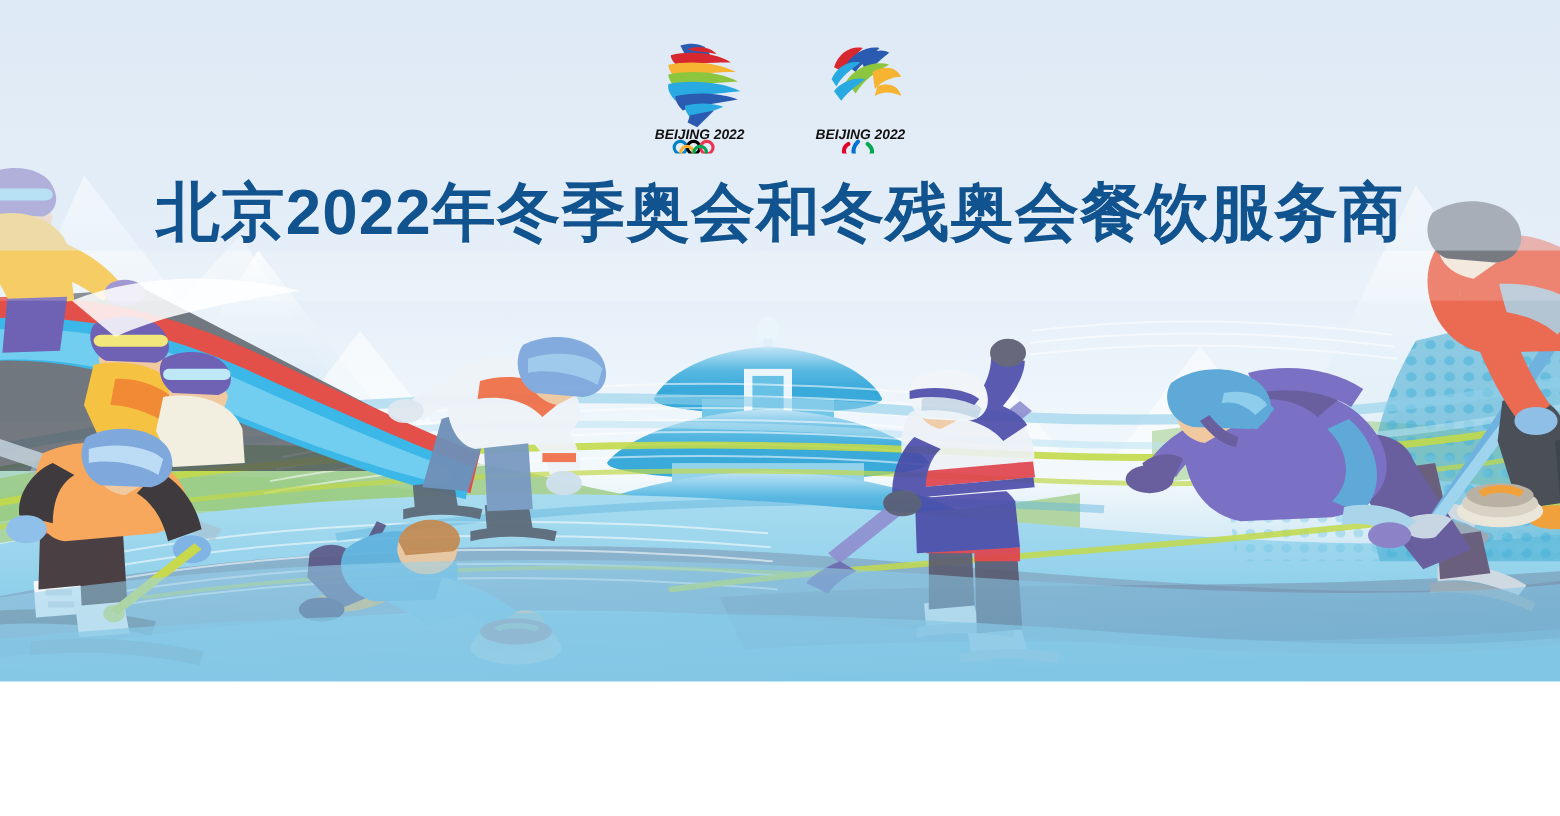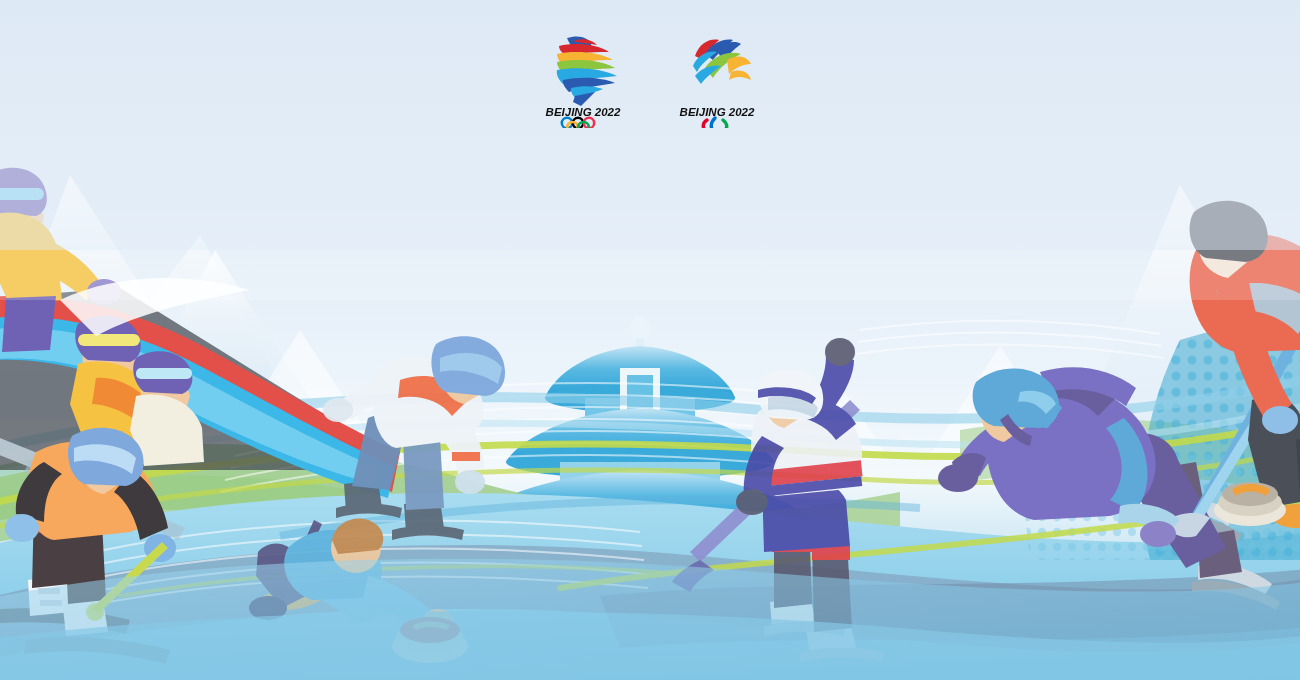--- a/index.html
+++ b/index.html
@@ -1,20 +1,20 @@
 <!DOCTYPE html>
 <html><head>
 <meta charset="utf-8">
 <style>
   html,body{margin:0;padding:0;background:#fff;}
   body{font-family:"Liberation Sans","DejaVu Sans",sans-serif;}
 
   #banner{
     position:relative;
-    width:1300px;height:680px;
+    width:1300px;height:568px;
     overflow:hidden;
     background:linear-gradient(180deg,#d8e7f4 0%,#dfeaf6 28%,#eaf3fa 52%,#f2f8fc 66%,#cfe7f3 78%,#9ad3ec 100%);
   }
   #scene{position:absolute;inset:0;width:100%;height:100%;display:block;}
 
   
   #logos{
     position:absolute;left:0;right:0;top:28px;
     display:flex;justify-content:center;align-items:flex-start;gap:42px;
     z-index:5;
@@ -453,14 +453,15 @@
       </g>
       <text x="46" y="88" text-anchor="middle" font-size="11.5" font-weight="bold" font-style="italic" fill="#111" font-family="'Liberation Sans',sans-serif">BEIJING 2022</text>
       <g fill="none" stroke-width="3.4" stroke-linecap="round">
         <path d="M36 92 C31 95 31 101 36 103" stroke="#e4002b"></path>
         <path d="M44 90 C39 95 39 101 44 104" stroke="#0072ce"></path>
         <path d="M52 92 C57 96 57 101 52 103" stroke="#00a94f"></path>
       </g>
     </svg>
   </div>
 
+  <div id="title">北京2022年冬季奥会和冬残奥会餐饮服务商</div>
 
 </div>
 
 </body></html>

